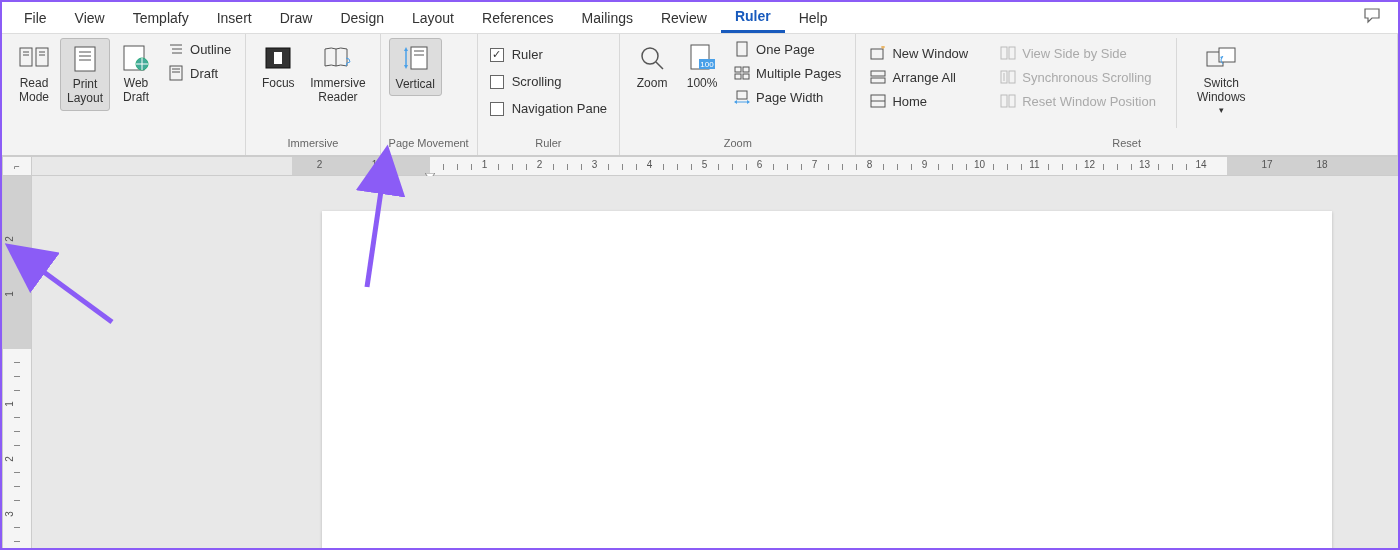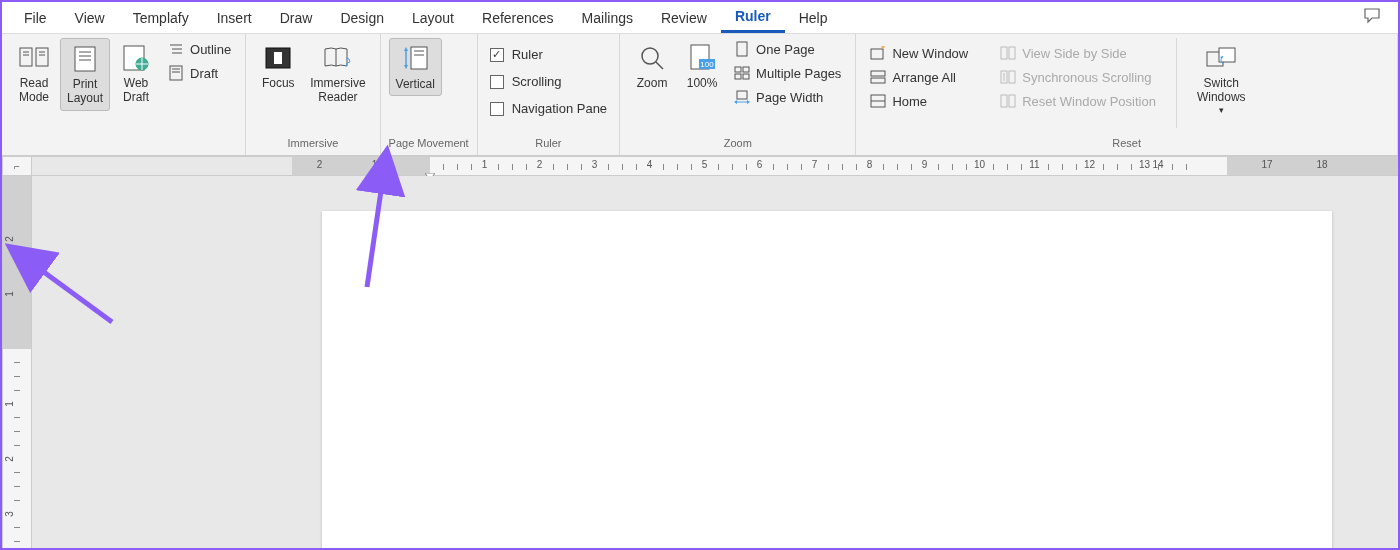--- a/index.html
+++ b/index.html
@@ -392,21 +392,21 @@
       <div class="ruler-minor" style="left: 975px;"></div>
       <div class="ruler-minor" style="left: 988.75px;"></div>
       <div class="ruler-tick" style="left: 1057.5px;">12</div>
       <div class="ruler-minor" style="left: 1016.25px;"></div>
       <div class="ruler-minor" style="left: 1030px;"></div>
       <div class="ruler-minor" style="left: 1043.75px;"></div>
       <div class="ruler-tick" style="left: 1112.5px;">13</div>
       <div class="ruler-minor" style="left: 1071.25px;"></div>
       <div class="ruler-minor" style="left: 1085px;"></div>
       <div class="ruler-minor" style="left: 1098.75px;"></div>
-      <div class="ruler-tick" style="left: 1126px;">14</div>
+      <div class="ruler-tick" style="left: 1169px;">14</div>
       <div class="ruler-minor" style="left: 1126.25px;"></div>
       <div class="ruler-minor" style="left: 1140px;"></div>
       <div class="ruler-minor" style="left: 1153.75px;"></div>
       <div class="h-ruler-dark" style="left: 1195px; right: 0px;"></div>
       <div class="ruler-tick" style="left: 1235px;">17</div>
       <div class="ruler-tick" style="left: 1290px;">18</div>
       <div style="position: absolute; left: 392.5px; top: 10px;"><svg width="10" height="8">
           <polygon points="0,0 10,0 5,7" fill="#fff" stroke="#888"></polygon>
         </svg></div>
     </div>

